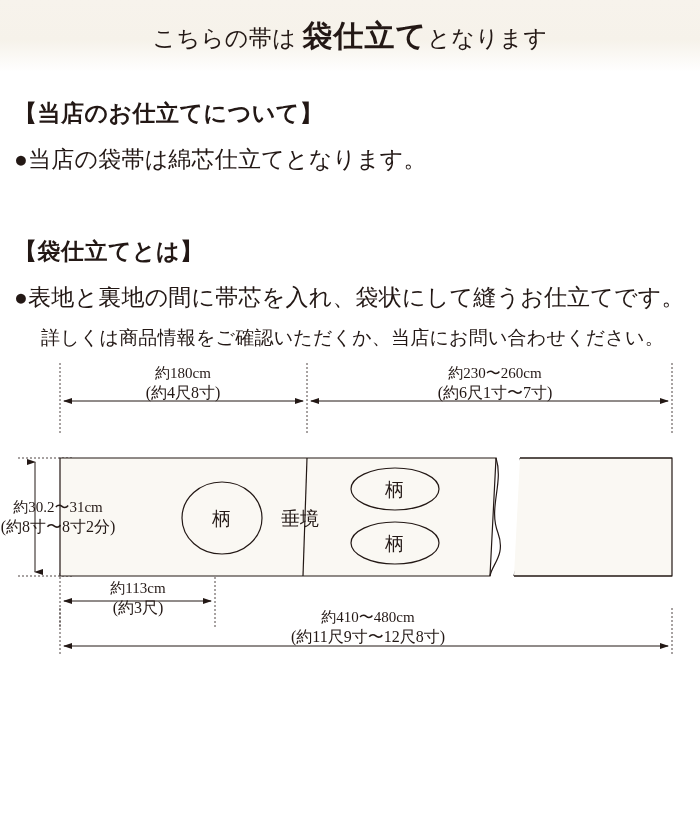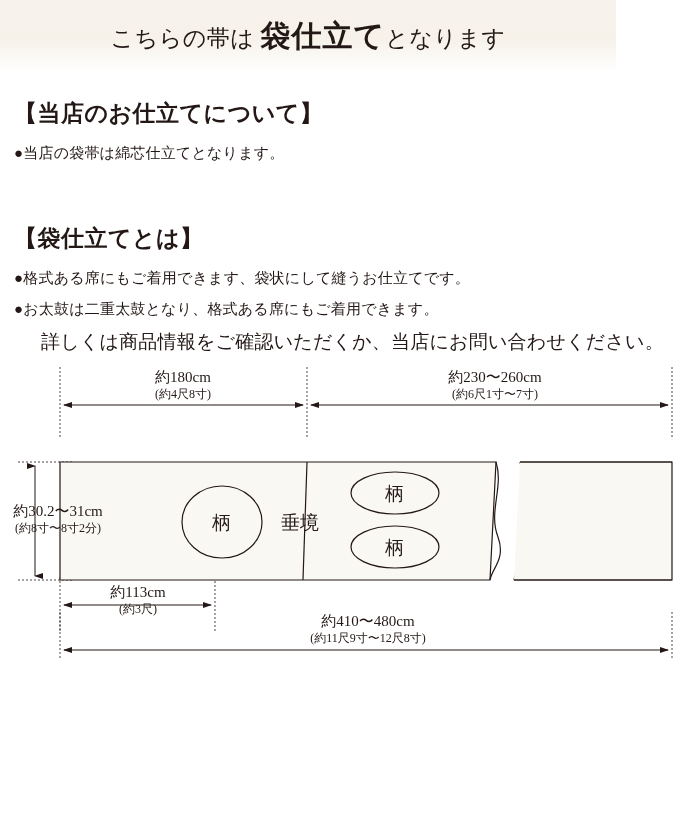--- a/index.html
+++ b/index.html
@@ -11,21 +11,21 @@
     height: 840px;
     background: #ffffff;
     font-family: "Liberation Serif", "DejaVu Serif", serif;
     color: #231815;
     overflow: hidden;
     position: relative;
   }
 
   
   .header-band {
-    width: 616px;
+    width: 700px;
     height: 72px;
     background: linear-gradient(to bottom, #f7f3ec 0%, #f6f2ea 55%, #ffffff 100%);
     display: flex;
     align-items: center;
     justify-content: center;
     box-sizing: border-box;
   }
   .header-title {
     font-size: 23px;
     letter-spacing: 0.5px;
@@ -44,21 +44,21 @@
     box-sizing: border-box;
   }
   .section-heading {
     font-size: 23px;
     font-weight: bold;
     letter-spacing: 0.5px;
     margin: 10px 0 12px 0;
     color: #231815;
   }
   .bullet-line {
-    font-size: 15px;
+    font-size: 23px;
     line-height: 1.62;
     letter-spacing: 0.2px;
     margin: 0 0 6px 0;
     color: #231815;
     white-space: nowrap;
   }
   .indent-line {
     font-size: 19px;
     line-height: 1.55;
     letter-spacing: 0.2px;
@@ -82,21 +82,21 @@
   .dim-label {
     position: absolute;
     text-align: center;
     font-size: 15px;
     line-height: 1.25;
     color: #231815;
     white-space: nowrap;
   }
   .dim-label .sub {
     display: block;
-    font-size: 12px;
+    font-size: 16px;
   }
   .shape-label {
     position: absolute;
     font-size: 19px;
     color: #231815;
     white-space: nowrap;
   }
 </style>
 </head>
 <body>
@@ -111,22 +111,21 @@
 
   <div>
     <div class="section-heading">【当店のお仕立てについて】</div>
     <p class="bullet-line">●当店の袋帯は綿芯仕立てとなります。</p>
   </div>
 
   <div class="gap-lg"></div>
 
   <div>
     <div class="section-heading">【袋仕立てとは】</div>
-    <p class="bullet-line">●格式ある席にもご着用できます、袋状にして縫うお仕立てです。</p>
-    <p class="bullet-line">●お太鼓は二重太鼓となり、格式ある席にもご着用できます。</p>
+    <p class="bullet-line">●表地と裏地の間に帯芯を入れ、袋状にして縫うお仕立てです。</p>
     <p class="indent-line">詳しくは商品情報をご確認いただくか、当店にお問い合わせください。</p>
   </div>
 
 </div>
 
 <div class="diagram-wrap">
 
   <svg class="diagram-svg" width="700" height="300" viewBox="0 0 700 300">
 
     <g stroke="#231815" stroke-width="0.8" stroke-dasharray="2,2" fill="none">

